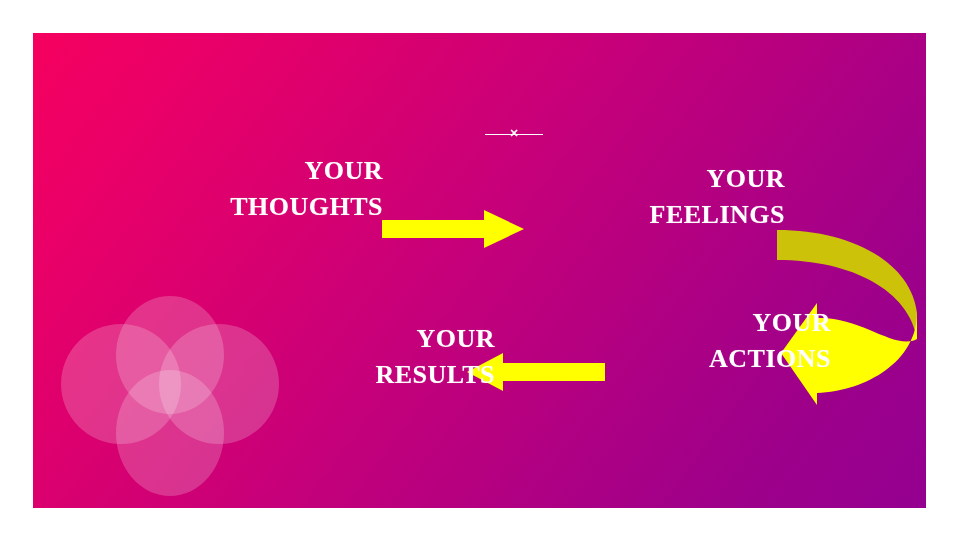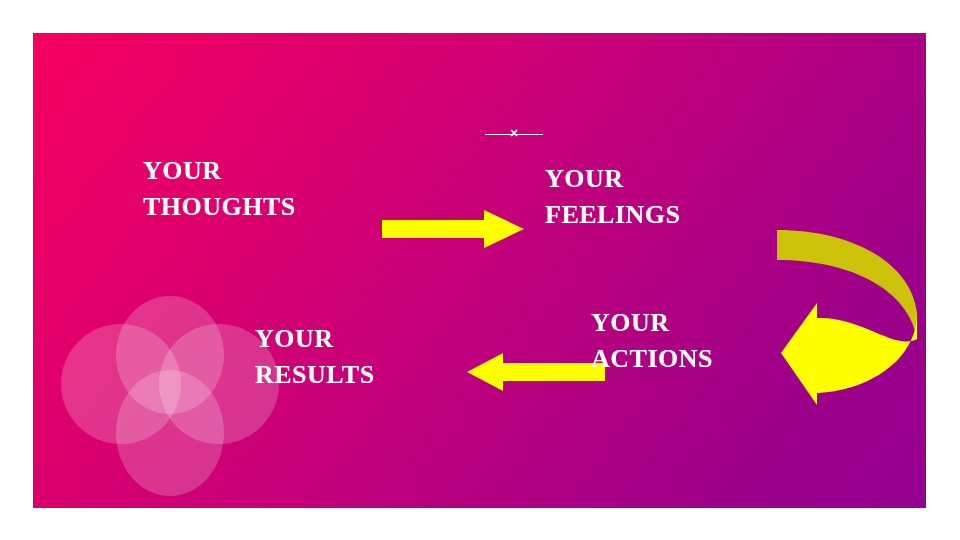--- a/index.html
+++ b/index.html
@@ -92,21 +92,21 @@
 
   
   .node-label {
     position: absolute;
     color: #ffffff;
     font-family: "Liberation Serif", serif;
     font-weight: bold;
     font-size: 26px;
     line-height: 36px;
     letter-spacing: 0.5px;
-    text-align: left;
+    text-align: right;
     white-space: pre-line;
     text-shadow: 0 0 1px rgba(255,255,255,0.35);
   }
 
   #label-thoughts { left: 110px;  top: 120px; width: 240px; }
   #label-feelings { left: 512px;  top: 128px; width: 240px; }
   #label-actions  { left: 558px;  top: 272px; width: 240px; }
   #label-results  { left: 222px;  top: 288px; width: 240px; }
 
   

